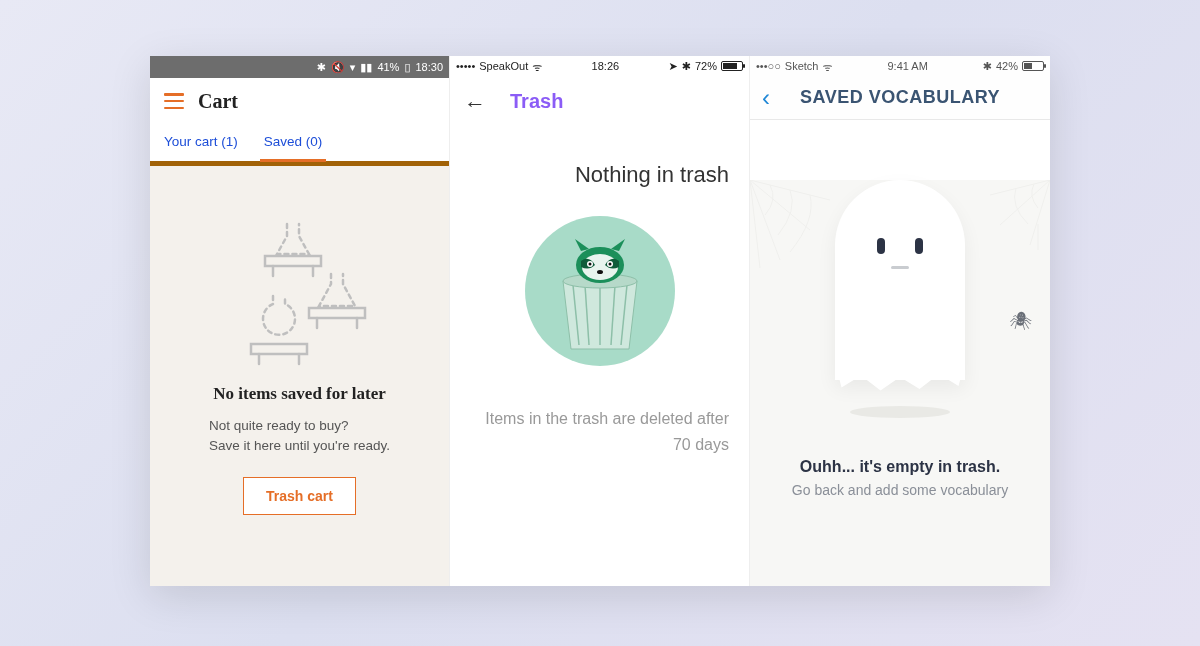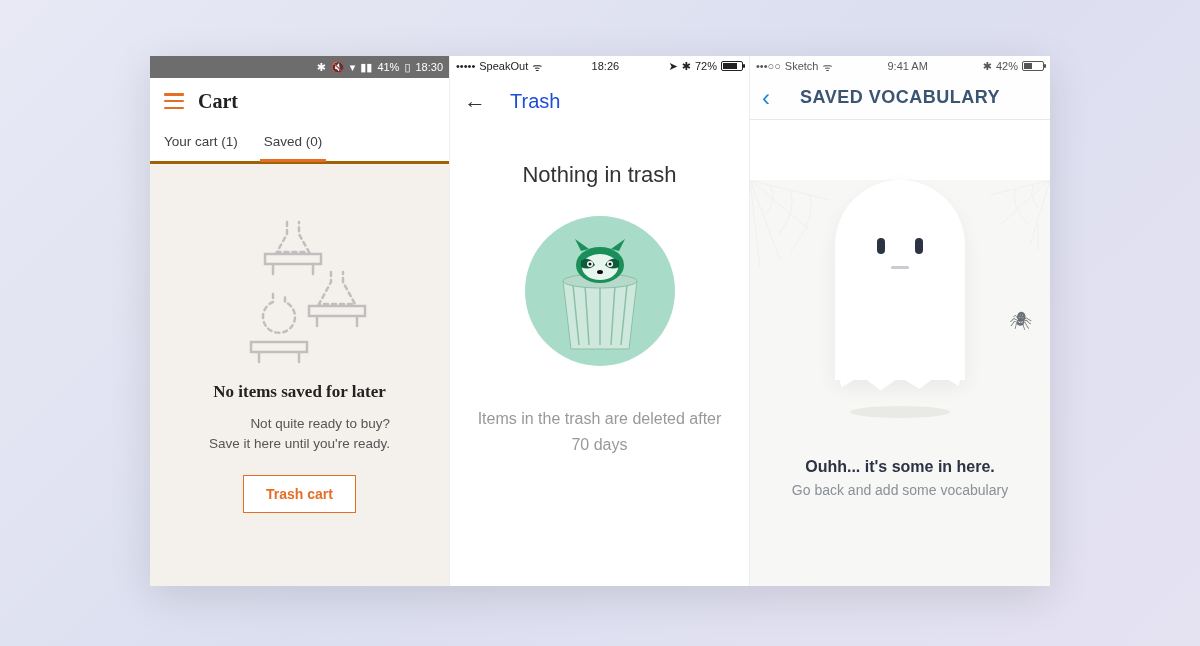--- a/index.html
+++ b/index.html
@@ -53,54 +53,54 @@
   .hamburger {
     width: 20px; height: 16px;
     display:flex; flex-direction:column; justify-content:space-between;
   }
   .hamburger span { height:2.5px; background:#e56e27; border-radius:1px; }
   .p1-title { font-family: Georgia, serif; font-size: 20px; font-weight: bold; color:#222; }
   .p1-tabs {
     display:flex; gap: 26px;
     padding: 0 14px;
     font-size: 13.5px;
-    color:#404040;
-    border-bottom: 3px solid #a16207;
+    color:#1d4ed8;
+    border-bottom: 5px solid #a16207;
   }
   .p1-tab { padding: 10px 0 12px; position:relative; }
   .p1-tab.active::after {
     content:''; position:absolute; left:-4px; right:-4px; bottom:-1px; height:3px; background:#e56e27;
   }
   .p1-body {
     background:#f4f1ec;
     height: calc(530px - 22px - 46px - 38px);
     display:flex; flex-direction:column; align-items:center;
     padding: 30px 20px 20px;
   }
   .shelves { width: 170px; height: 170px; margin-bottom: 18px; position:relative; }
   .p1-headline { font-family: Georgia, serif; font-weight:bold; font-size:17px; color:#222; margin-bottom:12px; }
-  .p1-sub { font-size:13.5px; color:#555; text-align:right; line-height:1.5; margin-bottom:20px; }
+  .p1-sub { font-size:13.5px; color:#555; text-align:left; line-height:1.5; margin-bottom:20px; }
   .p1-btn {
     border:1.5px solid #e56e27; color:#e56e27; background:#fff;
     padding: 10px 22px; font-size:14px; font-weight:600;
   }
 
   
   .p2-status {
     height: 20px; font-size:11px; color:#222;
     display:flex; align-items:center; justify-content:space-between;
     padding: 0 6px;
   }
   .p2-header {
     height: 50px; display:flex; align-items:center; gap: 24px;
     padding: 0 14px;
   }
   .p2-back { font-size: 22px; color:#333; }
-  .p2-title { font-size: 20px; font-weight:400; color:#1d4ed8; }
-  .p2-body { text-align:center; padding: 36px 20px; }
+  .p2-title { font-size: 20px; font-weight:700; color:#8b5cf6; }
+  .p2-body { text-align:right; padding: 36px 20px; }
   .p2-headline { font-size:22px; color:#333; margin-bottom: 28px; }
   .trash-circle {
     width: 150px; height:150px; border-radius:50%;
     background:#a8dbc8; margin: 0 auto 40px;
     display:flex; align-items:center; justify-content:center;
     overflow:hidden;
   }
   .p2-sub { font-size:16px; color:#999; line-height:1.6; }
 
   
@@ -298,19 +298,19 @@
       <span class="spider">🕷</span>
       <div class="ghost">
         <div class="ghost-body">
           <span class="ghost-eye l"></span>
           <span class="ghost-eye r"></span>
           <span class="ghost-mouth"></span>
         </div>
         <div class="ghost-shadow"></div>
       </div>
       <div class="p3-text">
-        <div class="p3-headline">Ouhh... it's some in here.</div>
+        <div class="p3-headline">Ouhh... it's empty in trash.</div>
         <div class="p3-sub">Go back and add some vocabulary</div>
       </div>
     </div>
   </div>
 
 </div>
 
 </body></html>

